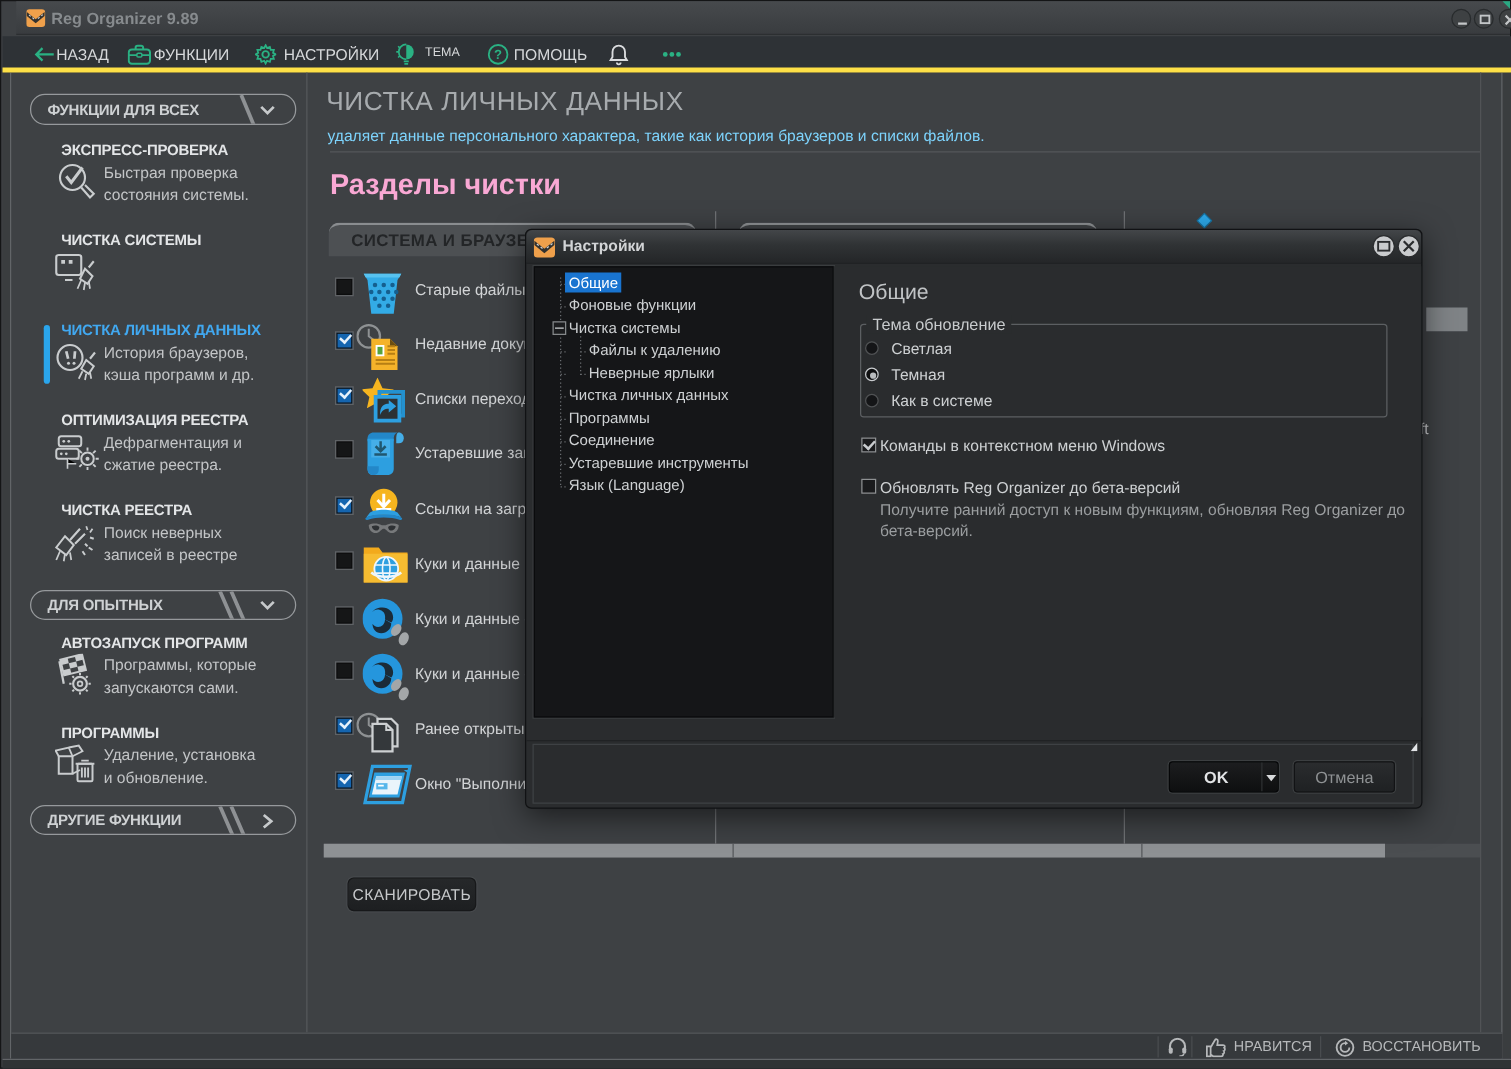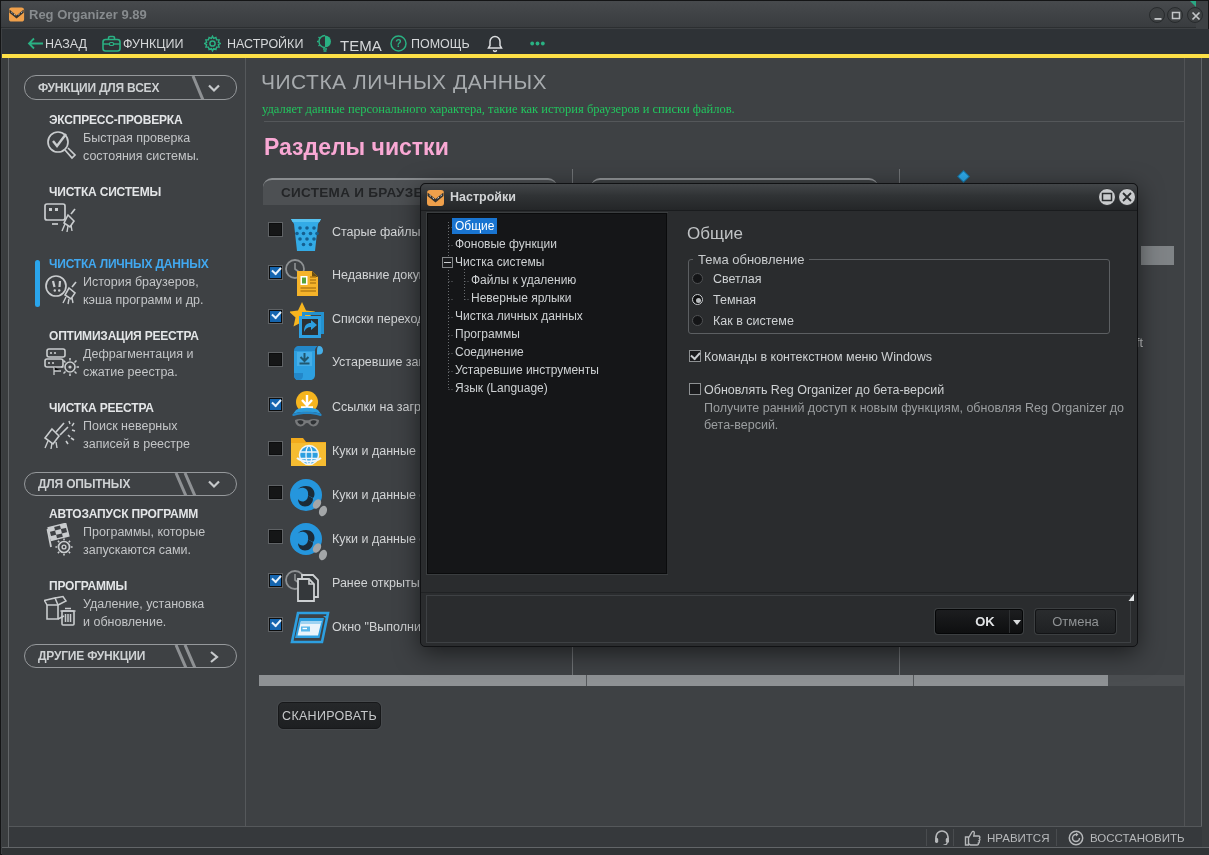--- a/index.html
+++ b/index.html
@@ -1,42 +1,42 @@
 <!DOCTYPE html>
 <html><head>
 <meta charset="utf-8">
 <style>
   * { margin:0; padding:0; box-sizing:border-box; }
   html,body { width:1209px; height:855px; overflow:hidden; }
   body { font-family:"Liberation Sans", sans-serif; background:#1c1d1f; position:relative; }
   .abs { position:absolute; }
   #win { position:absolute; left:0; top:0; width:1209px; height:855px; background:#3e4144; border:1px solid #141516; }
   
-  #titlebar { position:absolute; left:0; top:0; width:1195px; height:27px;
+  #titlebar { position:absolute; left:12px; top:0; width:1195px; height:27px;
     background:linear-gradient(#474a4d, #393c3f); border-bottom:1px solid #2c2f31; }
   #titlebar .appname { position:absolute; left:28px; top:6px; font-size:13px; font-weight:bold; color:#878b8e; }
   .winbtn { position:absolute; top:6px; width:16px; height:16px; border-radius:50%;
      background:#3e4143; border:1.5px solid #282b2d; }
   .winbtn svg { position:absolute; left:-1px; top:-1px; }
   
   #toolbar { position:absolute; left:1px; top:28px; width:1207px; height:29px; background:#2e3236; border-bottom:4px solid #fde047; }
   
   #sidebar { position:absolute; left:1px; top:57px; width:244px; height:768px; }
   #sidebar .vline { position:absolute; right:0; top:0; width:1px; height:768px; background:#55585b; }
   .sbtn { position:absolute; left:22px; width:213px; height:25px; border:1px solid #96999c; border-radius:12px;
      color:#ced1d3; font-size:12px; font-weight:bold; line-height:24px; padding-left:13px; letter-spacing:-.2px; overflow:hidden;}
   .sb-title { position:absolute; left:47px; font-size:12px; font-weight:bold; color:#e3e5e7; letter-spacing:-.2px; white-space:nowrap;}
   .sb-title.active { color:#41a8f0; }
   .sb-sub { position:absolute; left:81px; font-size:12.5px; color:#c3c5c7; line-height:17.5px; white-space:nowrap;}
   .sb-icon { position:absolute; left:42px; }
   
   #content { position:absolute; left:245px; top:57px; width:938px; height:768px; }
   #rborder { position:absolute; left:1183px; top:57px; width:1px; height:768px; background:#515356; }
   h1.pgtitle { position:absolute; left:15px; top:12px; font-size:21px; font-weight:400; color:#a7abae; letter-spacing:.5px;}
-  .pgsub { position:absolute; left:16px; top:44px; font-size:12.5px; color:#22c55e;font-family:Liberation Serif, serif; }
+  .pgsub { position:absolute; left:16px; top:44px; font-size:12.5px; color:#7dd3fc; }
   .hdiv { position:absolute; left:18px; top:63px; width:920px; height:1px; background:#54575a; }
   .sect { position:absolute; left:18px; top:76px; font-size:23px; font-weight:700; color:#f9a8d4; }
   
   .tab1 { position:absolute; left:17px; top:120px; width:294px; height:27px; background:#4d5053;
       border-radius:9px 9px 0 0; border-top:2px solid #8a8d90; }
   .tab1 span { position:absolute; left:18px; top:5px; font-size:13.5px; font-weight:bold; color:#232527; letter-spacing:.3px;}
   .tab2 { position:absolute; left:345px; top:120px; width:287px; height:27px; background:#404346;
       border-radius:9px 9px 0 0; border-top:2px solid #909396; }
   .tsep { position:absolute; top:111px; width:1px; height:506px; background:#6f7275; }
   
@@ -80,21 +80,21 @@
   .radio.sel:after { content:""; position:absolute; left:3px; top:3px; width:5px; height:5px; border-radius:50%; background:#b9bcbe; }
   .rlab { position:absolute; left:46px; font-size:12.5px; color:#ced1d3; }
   .dcb { position:absolute; left:22px; width:12px; height:12px; background:#1a1b1d; border:1px solid #8e9193; }
   .dcb.checked:after { content:""; position:absolute; left:1px; top:1px; width:7px; height:4px;
       border-left:2px solid #c9cccf; border-bottom:2px solid #c9cccf; transform:rotate(-48deg); }
   .dcblab { position:absolute; left:37px; font-size:12.5px; color:#ced1d3; white-space:nowrap;}
   .ddesc { position:absolute; left:37px; font-size:12.5px; color:#9b9ea0; line-height:17px; white-space:nowrap;}
   #dbtnrow { position:absolute; left:0; top:408px; width:716px; height:55px; border-top:1px solid #202224; }
   #okbtn { position:absolute; left:514px; top:16px; width:88px; height:25px; background:linear-gradient(#1c1d1f,#0e0f10);
       border:1px solid #050607; border-radius:3px; box-shadow:0 0 0 1px #3c3f41; color:#e2e4e6; font-size:13px; }
-  #okbtn .lbl { position:absolute; left:12px; top:4px; width:74px; text-align:center; font-weight:bold; }
+  #okbtn .lbl { position:absolute; left:0; top:4px; width:74px; text-align:center; font-weight:bold; }
   #okbtn .sep { position:absolute; left:73px; top:0; width:1px; height:23px; background:#2e3032; }
   #okbtn .arr { position:absolute; left:77px; top:10px; width:0; height:0; border-left:4px solid transparent;
       border-right:4px solid transparent; border-top:5px solid #d8dadc; }
   #cancelbtn { position:absolute; left:614px; top:16px; width:81px; height:25px; background:linear-gradient(#2a2c2e,#1f2123);
       border:1px solid #121315; border-radius:3px; box-shadow:0 0 0 1px #3c3f41; color:#8f9294; font-size:13px;
       text-align:center; line-height:23px; }
 </style>
 </head>
 <body>
 <div id="win">
@@ -140,21 +140,21 @@
         <circle cx="8.5" cy="8.5" r="2.6" fill="none" stroke="#2ab183" stroke-width="1.5"></circle>
         <path d="M8.5 1.2 L9.6 3.4 L11.9 2.5 L12.6 4.9 L15.1 4.9 L14.4 7.3 L16.6 8.5 L14.4 9.7 L15.1 12.1 L12.6 12.1 L11.9 14.5 L9.6 13.6 L8.5 15.8 L7.4 13.6 L5.1 14.5 L4.4 12.1 L1.9 12.1 L2.6 9.7 L0.4 8.5 L2.6 7.3 L1.9 4.9 L4.4 4.9 L5.1 2.5 L7.4 3.4 Z" fill="none" stroke="#2ab183" stroke-width="1.4"></path>
       </svg>
     <span class="abs" style="left:225px;top:8px;color:#d6d8da;font-size:12.5px">НАСТРОЙКИ</span>
     <svg class="abs" style="left:314px;top:5px" width="18" height="19" viewBox="0 0 18 19">
         <path d="M9 1.5 A6 6 0 0 1 9 13.5 L9 1.5 Z" fill="#2ab183"></path>
         <path d="M9 1.5 A6 6 0 0 0 9 13.5" fill="none" stroke="#2ab183" stroke-width="1.4"></path>
         <path d="M7 15 H11 M7.5 17 H10.5" stroke="#2ab183" stroke-width="1.4"></path>
         <path d="M2.5 3 L3.8 4.3 M1 7.5 H2.8 M2.5 12 L3.8 10.7" stroke="#2ab183" stroke-width="1.3"></path>
       </svg>
-    <span class="abs" style="left:338px;top:8px;color:#d6d8da;font-size:15px">ТЕМА</span>
+    <span class="abs" style="left:338px;top:8px;color:#d6d8da;font-size:10px">ТЕМА</span>
     <svg class="abs" style="left:388px;top:6px" width="17" height="17" viewBox="0 0 17 17">
         <circle cx="8.5" cy="8.5" r="7.5" fill="none" stroke="#2ab183" stroke-width="1.5"></circle>
         <text x="8.5" y="12.2" text-anchor="middle" font-size="10.5" font-weight="bold" fill="#2ab183" font-family="Liberation Sans">?</text>
       </svg>
     <span class="abs" style="left:409px;top:8px;color:#d6d8da;font-size:12.5px">ПОМОЩЬ</span>
     <svg class="abs" style="left:485px;top:5px" width="16" height="19" viewBox="0 0 16 19">
         <path d="M8 2.5 A5 5 0 0 1 13 7.5 V11.5 L14.5 14 H1.5 L3 11.5 V7.5 A5 5 0 0 1 8 2.5 Z" fill="none" stroke="#dadcde" stroke-width="1.5"></path>
         <path d="M6.5 16 A1.5 1.5 0 0 0 9.5 16" fill="none" stroke="#dadcde" stroke-width="1.4"></path>
       </svg>
     <svg class="abs" style="left:528px;top:12px" width="15" height="5" viewBox="0 0 15 5">

